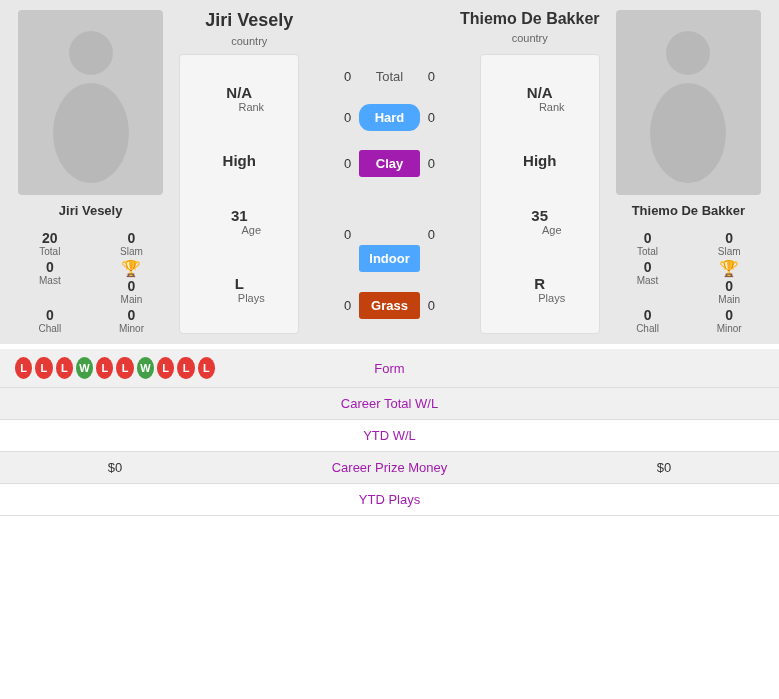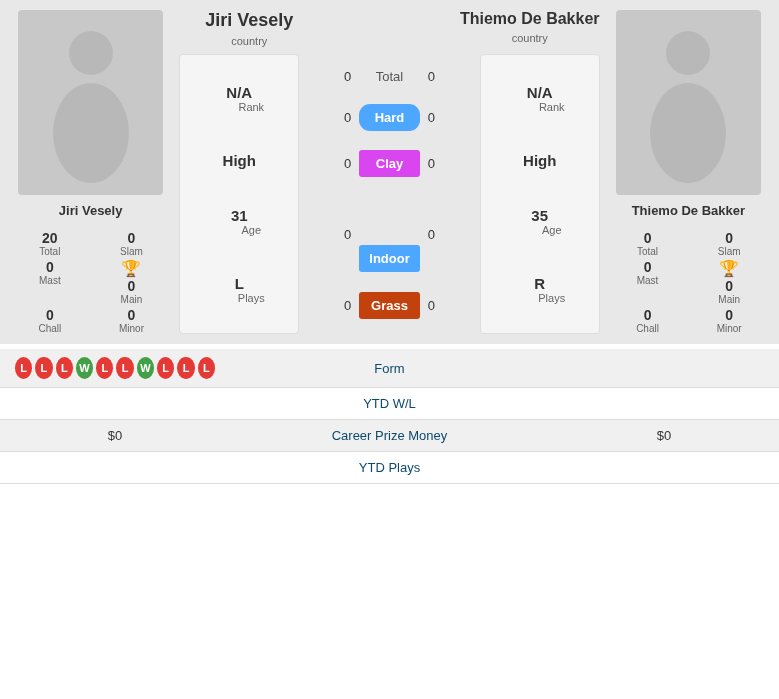--- a/index.html
+++ b/index.html
@@ -133,21 +133,21 @@
       border: none;
       border-radius: 3px;
       color: white;
       font-weight: bold;
       font-size: 13px;
       text-align: center;
       cursor: pointer;
     }
 
     .btn-hard { background: #4da6ff; border-radius: 11px; }
-    .btn-clay { background: #d946ef; }
+    .btn-clay { background: #a21caf; }
     .btn-indoor { background: #4da6ff; margin-top: 48px; }
     .btn-grass { background: #c2410c; }
 
     
     .right-info-panel {
       width: 120px;
       background: #f5f5f5;
       border: 1px solid #ddd;
       border-radius: 4px;
       display: flex;
@@ -244,21 +244,21 @@
     .row-left {
       width: 200px;
       text-align: center;
       font-size: 13px;
     }
 
     .row-center {
       flex: 1;
       text-align: center;
       font-size: 13px;
-      color: #0c4a6e;
+      color: #a21caf;
     }
 
     .row-right {
       width: 200px;
       text-align: center;
       font-size: 13px;
     }
 
     .form-badges {
       display: flex;
@@ -465,20 +465,25 @@
             <span class="form-badge badge-w">W</span>
             <span class="form-badge badge-l">L</span>
             <span class="form-badge badge-l">L</span>
             <span class="form-badge badge-l">L</span>
           </div>
       </div>
       <div class="row-center">Form</div>
       <div class="row-right"></div>
     </div>
 
+    <div class="row-item shaded">
+      <div class="row-left"></div>
+      <div class="row-center">Career Total W/L</div>
+      <div class="row-right"></div>
+    </div>
 
     <div class="row-item">
       <div class="row-left"></div>
       <div class="row-center">YTD W/L</div>
       <div class="row-right"></div>
     </div>
 
     <div class="row-item shaded">
       <div class="row-left">$0</div>
       <div class="row-center">Career Prize Money</div>

